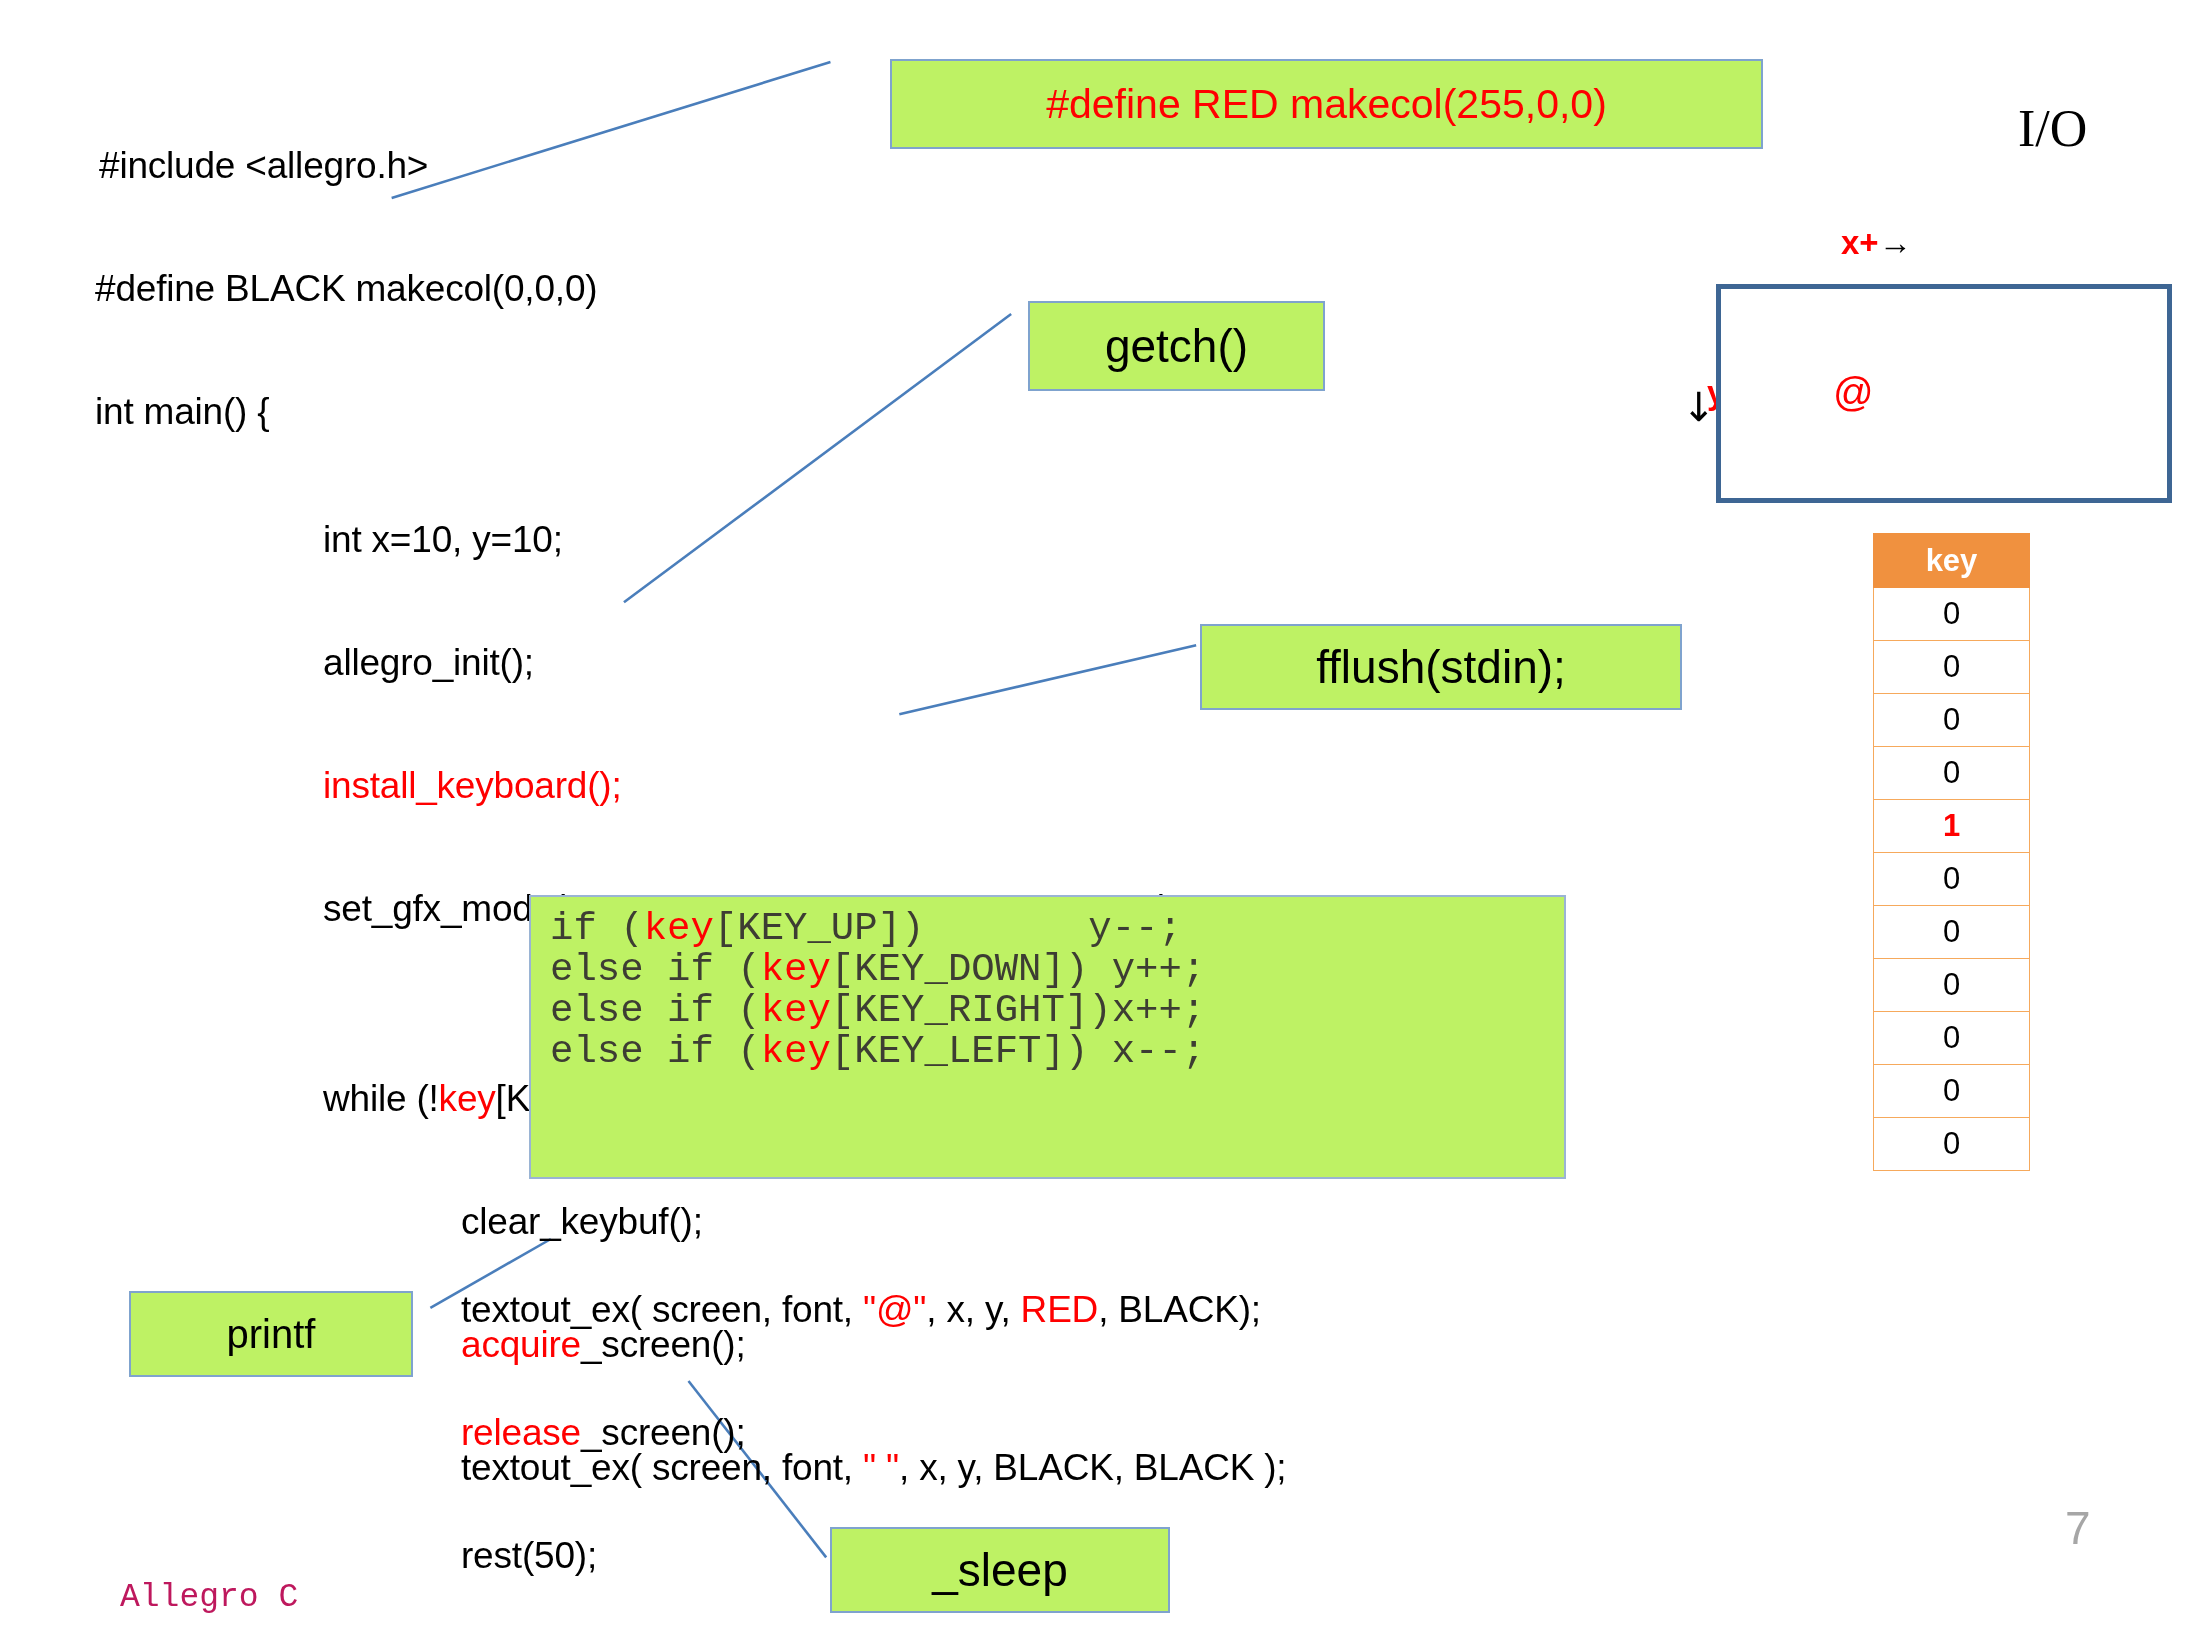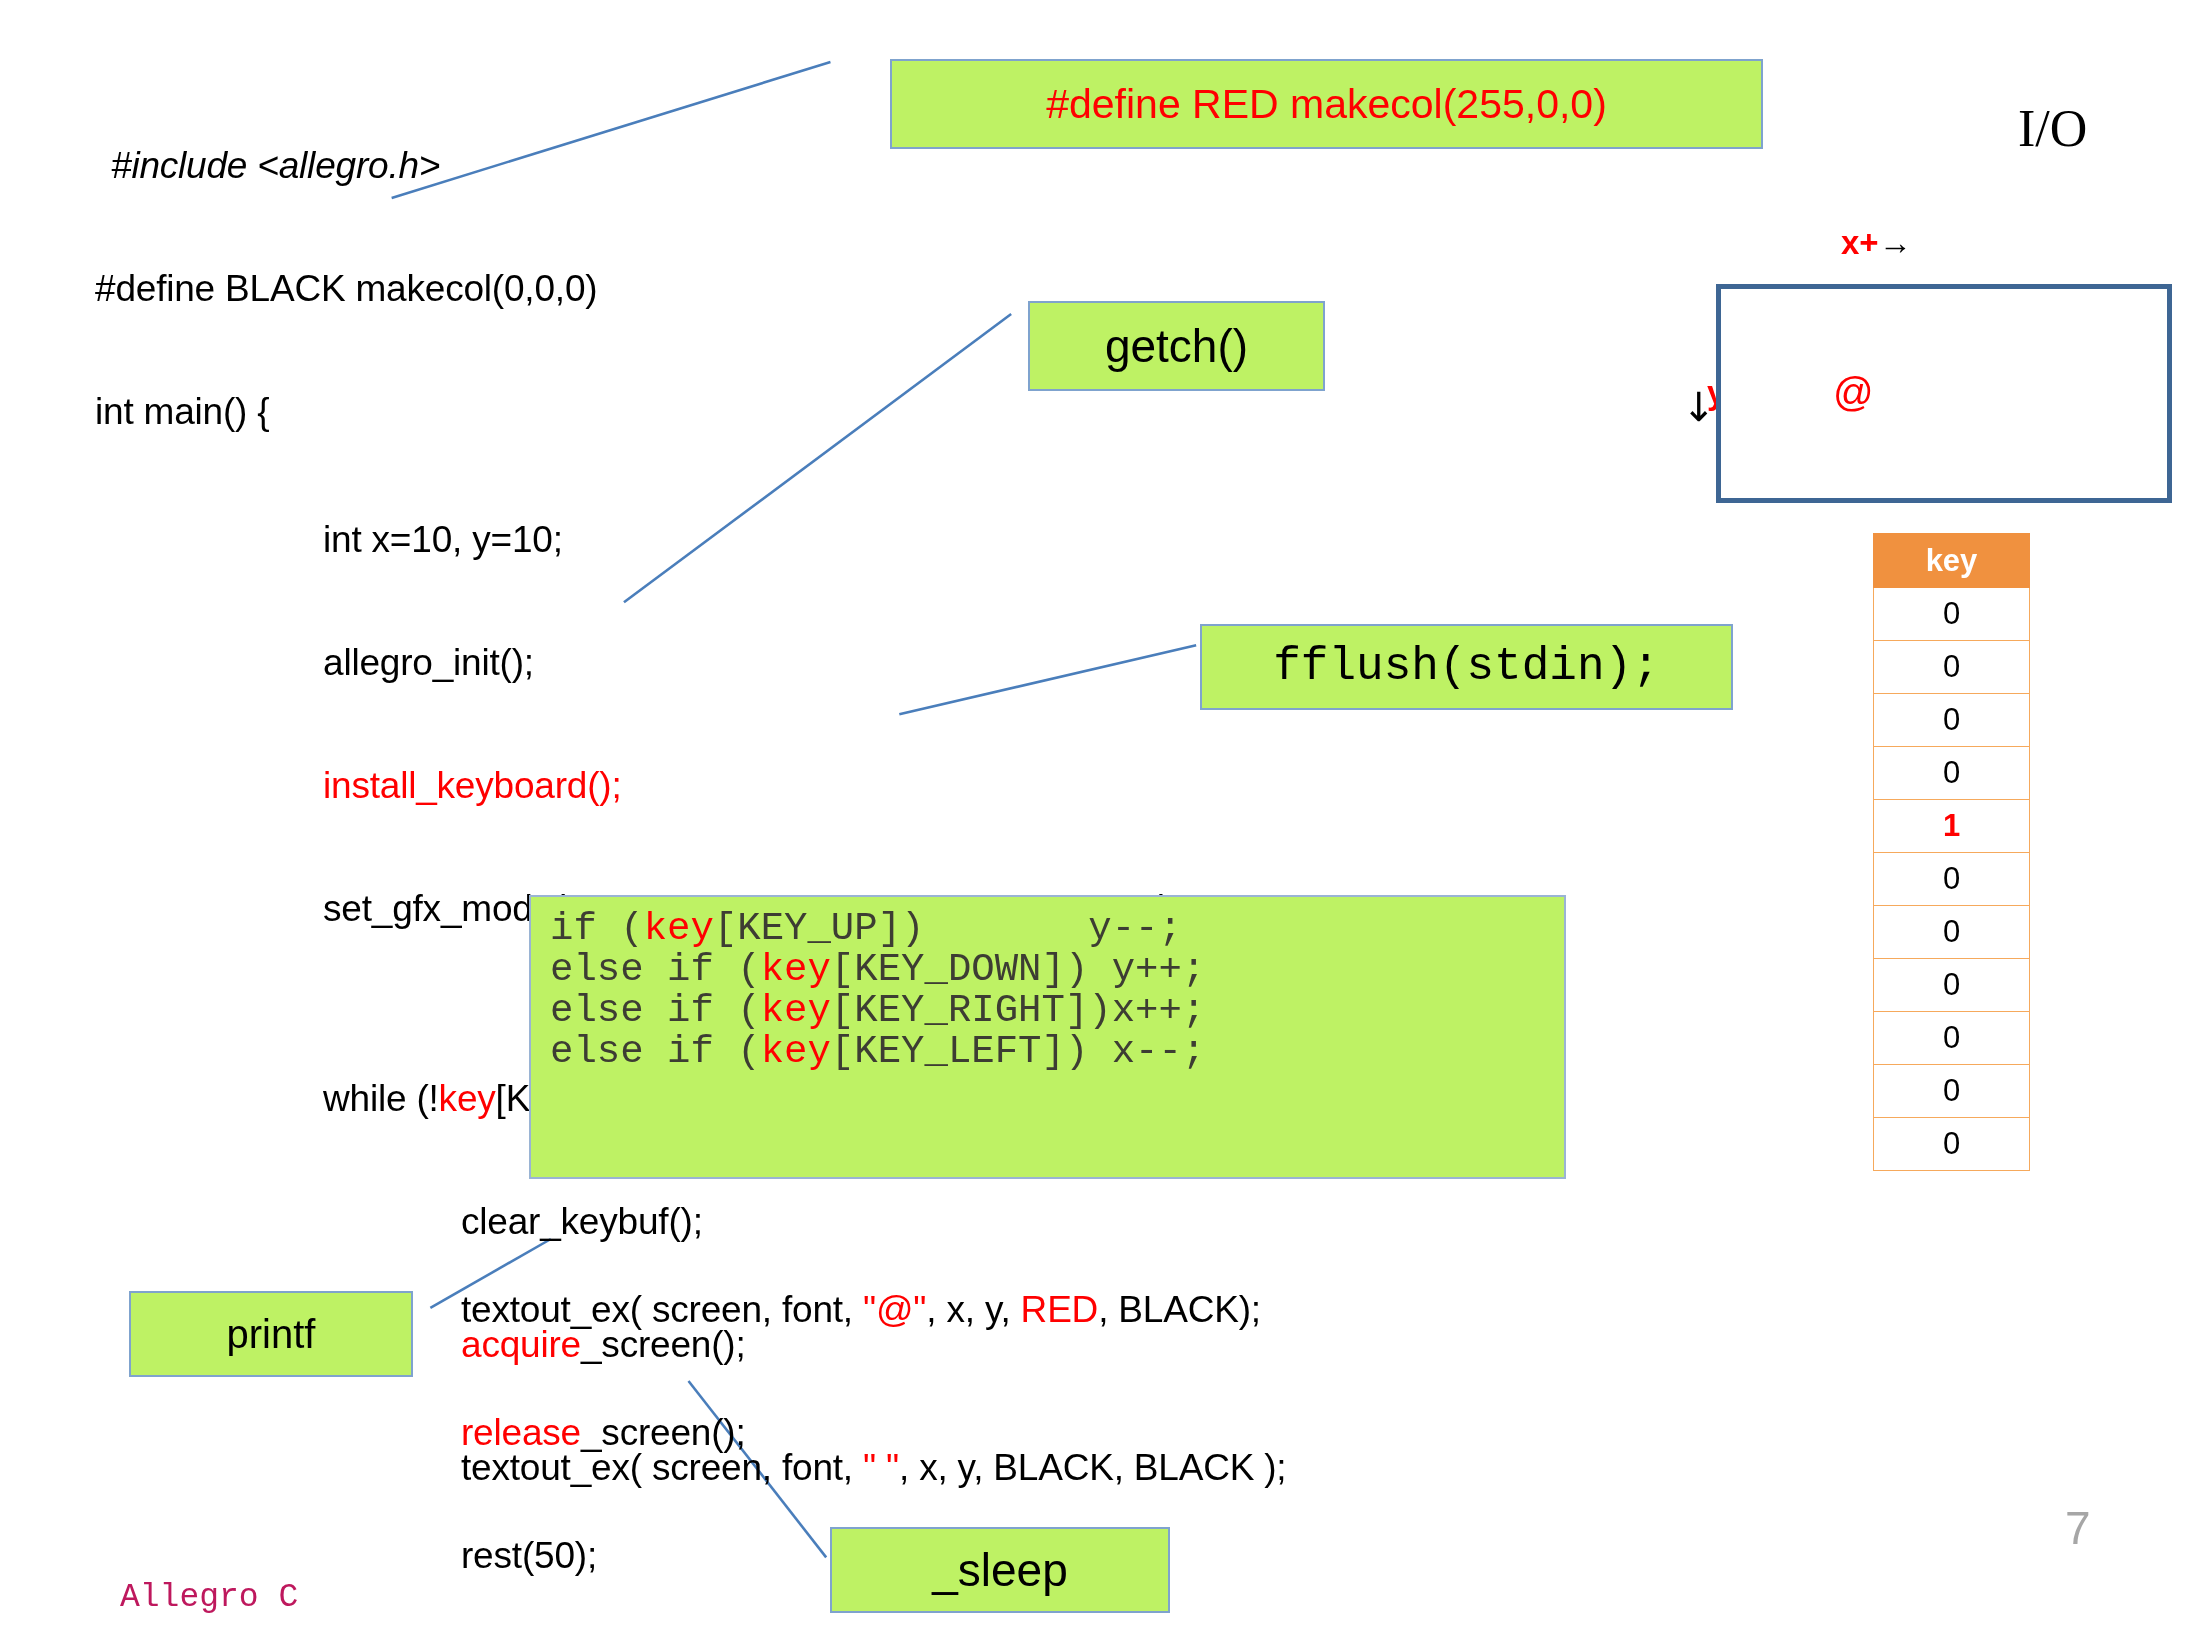--- a/index.html
+++ b/index.html
@@ -148,21 +148,21 @@
 
   <svg class="lines" viewBox="0 0 2560 1920" width="2203" height="1652">
     <line x1="455" y1="230" x2="965" y2="72" stroke="#4A7EBB" stroke-width="3"></line>
     <line x1="725" y1="700" x2="1175" y2="365" stroke="#4A7EBB" stroke-width="3"></line>
     <line x1="1045" y1="830" x2="1390" y2="750" stroke="#4A7EBB" stroke-width="3"></line>
     <line x1="500" y1="1520" x2="640" y2="1440" stroke="#4A7EBB" stroke-width="3"></line>
     <line x1="800" y1="1605" x2="960" y2="1810" stroke="#4A7EBB" stroke-width="3"></line>
   </svg>
 
   <div class="code" style="left:95px; top:73px;">
-    <div style="margin-left:16px;   margin-top:0px;font-style:italic;"><span class="blk">#include &lt;allegro.h&gt;</span></div>
+    <div style="margin-left:4px;   margin-top:0px;"><span class="blk">#include &lt;allegro.h&gt;</span></div>
     <div style="margin-left:0px;   margin-top:12px;"><span class="blk">#define BLACK makecol(0,0,0)</span></div>
     <div style="margin-left:0px;   margin-top:12px;"><span class="blk">int main() {</span></div>
     <div style="margin-left:228px; margin-top:17px;"><span class="blk">int x=10, y=10;</span></div>
     <div style="margin-left:228px; margin-top:12px;"><span class="blk">allegro_init();</span></div>
     <div style="margin-left:228px; margin-top:12px;"><span class="red">install_keyboard();</span></div>
     <div style="margin-left:228px; margin-top:12px;"><span class="blk">set_gfx_mode( GFX_AUTODETECT, 640, 480, 0, 0);</span></div>
     <div style="margin-left:228px; margin-top:79px;"><span class="blk">while (!</span><span class="red">key</span><span class="blk">[KEY_ESC]){</span></div>
     <div style="margin-left:366px; margin-top:12px;"><span class="blk">clear_keybuf();</span></div>
     <div style="margin-left:366px; margin-top:12px;"><span class="red">acquire</span><span class="blk">_screen();</span></div>
     <div style="margin-left:366px; margin-top:12px;"><span class="blk">textout_ex( screen, font, </span><span class="red">" "</span><span class="blk">, x, y, BLACK, BLACK );</span></div>
@@ -187,21 +187,21 @@
   </div>
 
   <div class="callout red-text" style="left:890px; top:59px; width:873px; height:90px; font-size:41px;">
     <span>#define RED makecol(255,0,0)</span>
   </div>
 
   <div class="callout" style="left:1028px; top:301px; width:297px; height:90px; font-size:46px;">
     <span>getch()</span>
   </div>
 
-  <div class="callout" style="left:1200px; top:624px; width:533px; height:86px; font-size:46px;font-family:Liberation Mono, monospace;">
+  <div class="callout" style="left:1200px; top:624px; width:482px; height:86px; font-size:46px;">
     <span>fflush(stdin);</span>
   </div>
 
   <div class="callout" style="left:129px; top:1291px; width:284px; height:86px; font-size:40px;">
     <span>printf</span>
   </div>
 
   <div class="callout" style="left:830px; top:1527px; width:340px; height:86px; font-size:46px;">
     <span>_sleep</span>
   </div>

